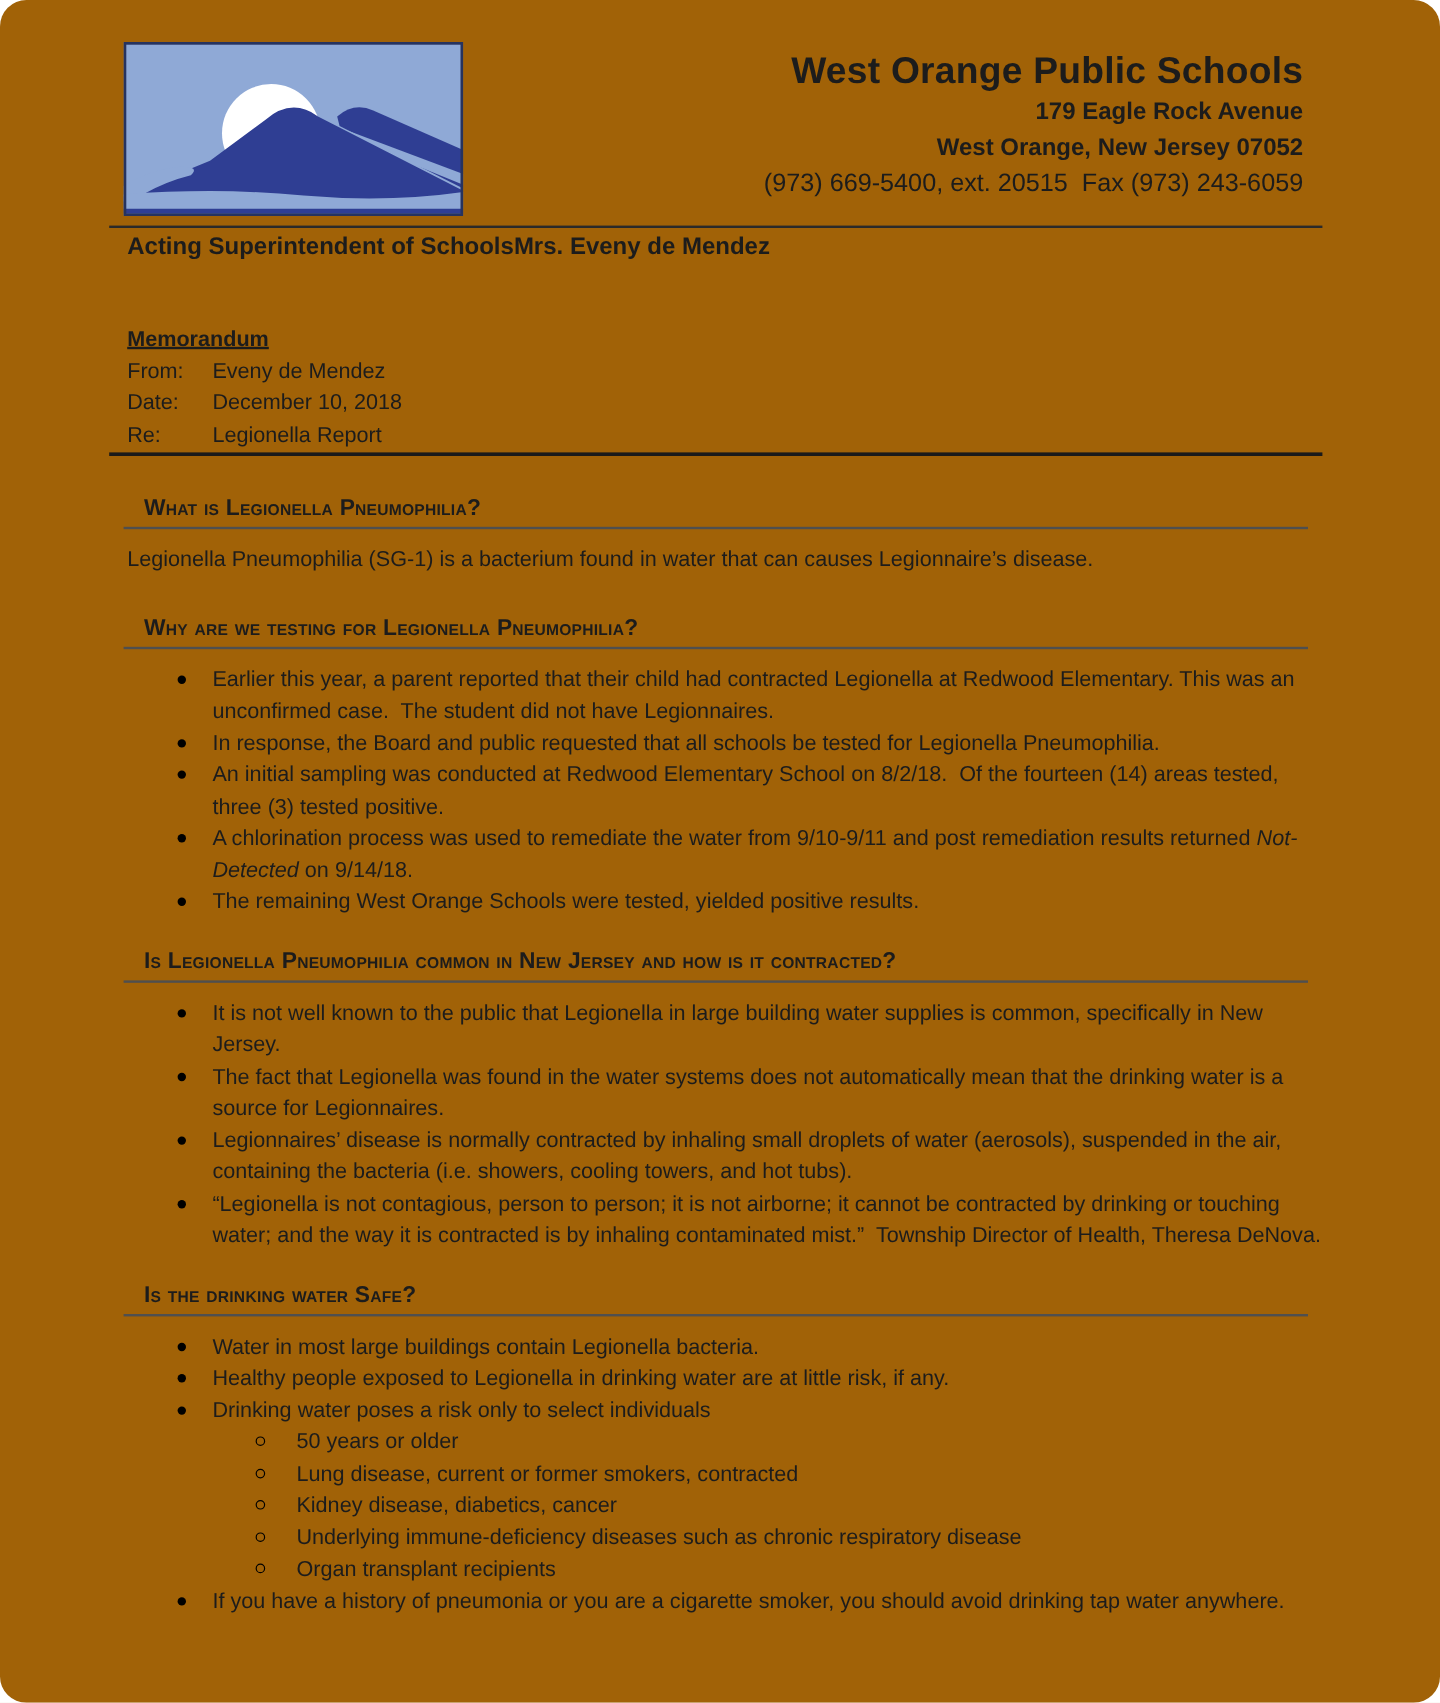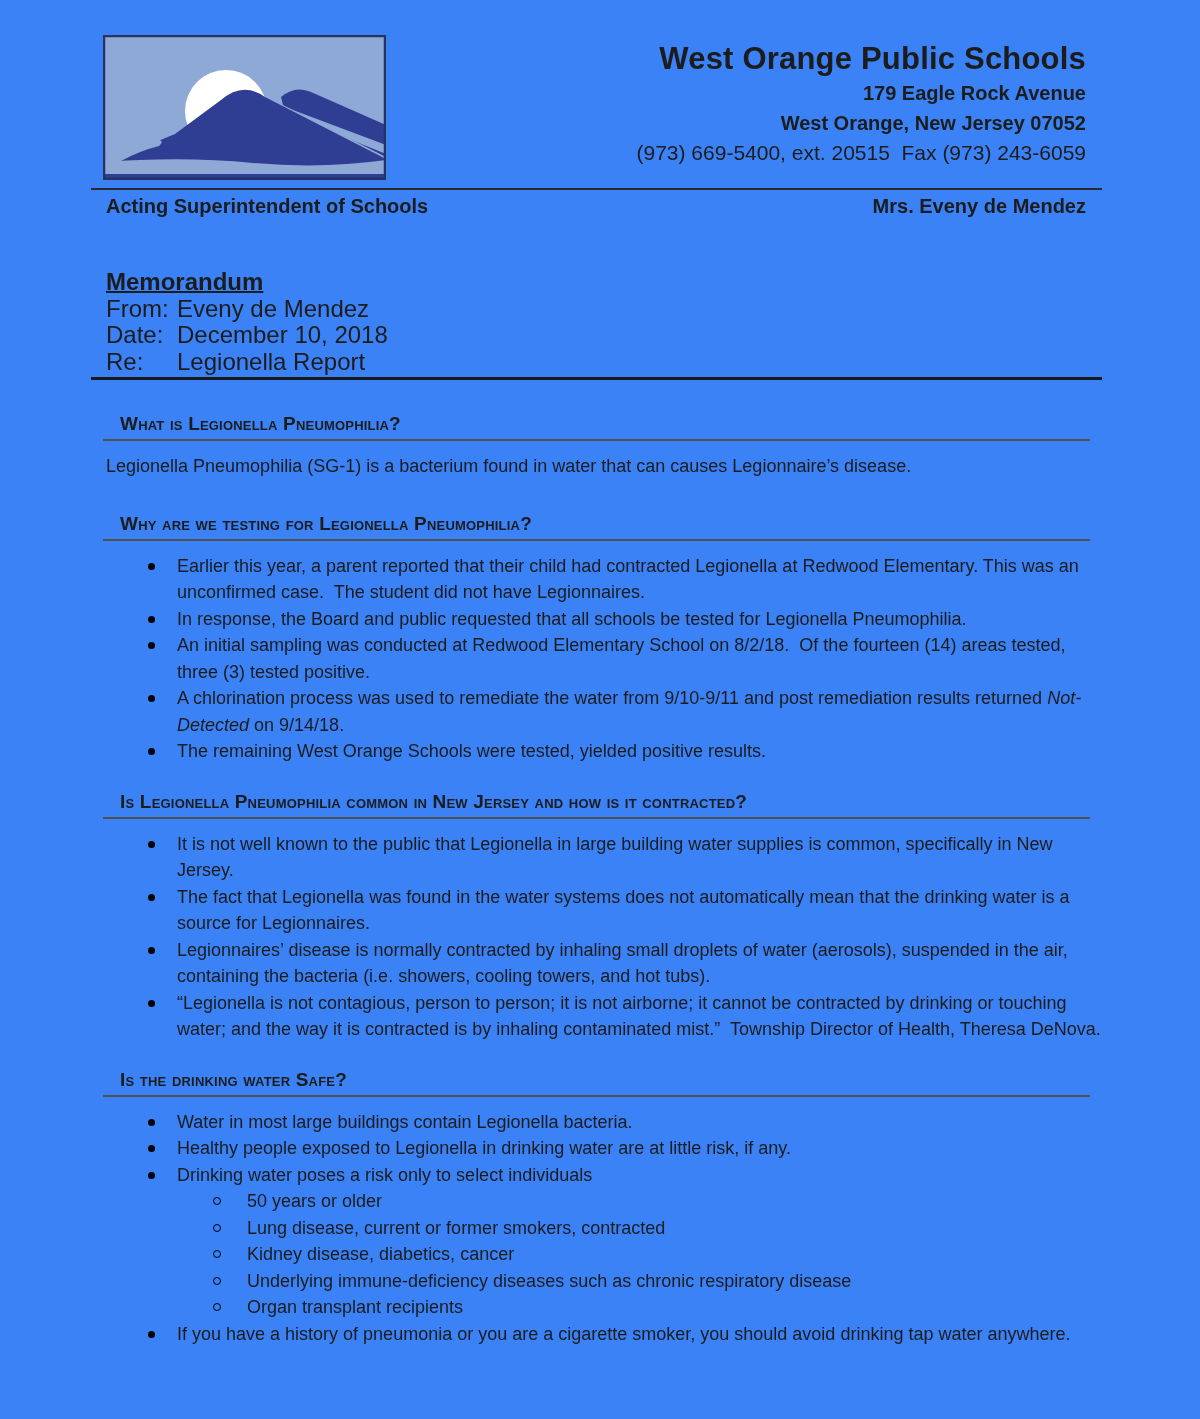--- a/index.html
+++ b/index.html
@@ -1,44 +1,45 @@
 <!DOCTYPE html>
 <html><head>
 <meta charset="utf-8">
 <style>
   * { box-sizing: border-box; }
   html, body { margin: 0; padding: 0; background: #ffffff; }
   .page {
     position: relative;
     width: 1200px;
     height: 1419px;
-    background: #3b82f6;
+    background: #a16207;
     overflow: hidden;
     font-family: "Liberation Sans", "DejaVu Sans", sans-serif;
     color: #1c1c1c;
+    border-radius: 22px;
   }
   .content { margin-left: 91px; margin-right: 98px; }
 
   
   .letterhead { display: flex; padding-top: 35px; }
   .logo-wrap { width: 283px; height: 145px; margin-left: 12px; flex: 0 0 auto; }
   .head-text { flex: 1; text-align: right; padding-right: 16px; padding-top: 5px; }
   .school-name { font-size: 31px; font-weight: bold; line-height: 38px; letter-spacing: 0.2px; }
   .addr { font-size: 20px; font-weight: bold; line-height: 30px; text-align: right; }
   .phone { font-size: 21px; font-weight: normal; line-height: 30px; white-space: pre-wrap; }
 
   .rule { border-top: 2px solid #2a2a2a; margin-top: 8px; }
   .supt-row {
-    display: flex; justify-content: space-between;
+    display: flex; 
     font-size: 20px; font-weight: bold; line-height: 25px;
     padding: 4px 16px 0 15px;
   }
 
   
-  .memo { margin-top: 50px; padding-left: 15px; font-size: 24px; line-height: 26.5px; }
+  .memo { margin-top: 50px; padding-left: 15px; font-size: 18px; line-height: 26.5px; }
   .memo-title { font-weight: bold; text-decoration: underline; text-decoration-thickness: 2px; }
   .memo-row { display: flex; }
   .memo-label { width: 71px; flex: 0 0 auto; }
   .memo-rule { border-top: 3px solid #1a1a1a; margin-top: 2px; }
 
   
   .sec { margin-top: 31px; }
   .sec.tight { margin-top: 24px; }
   .sec-heading {
     margin: 12px; font-size: 19px; font-weight: bold;

